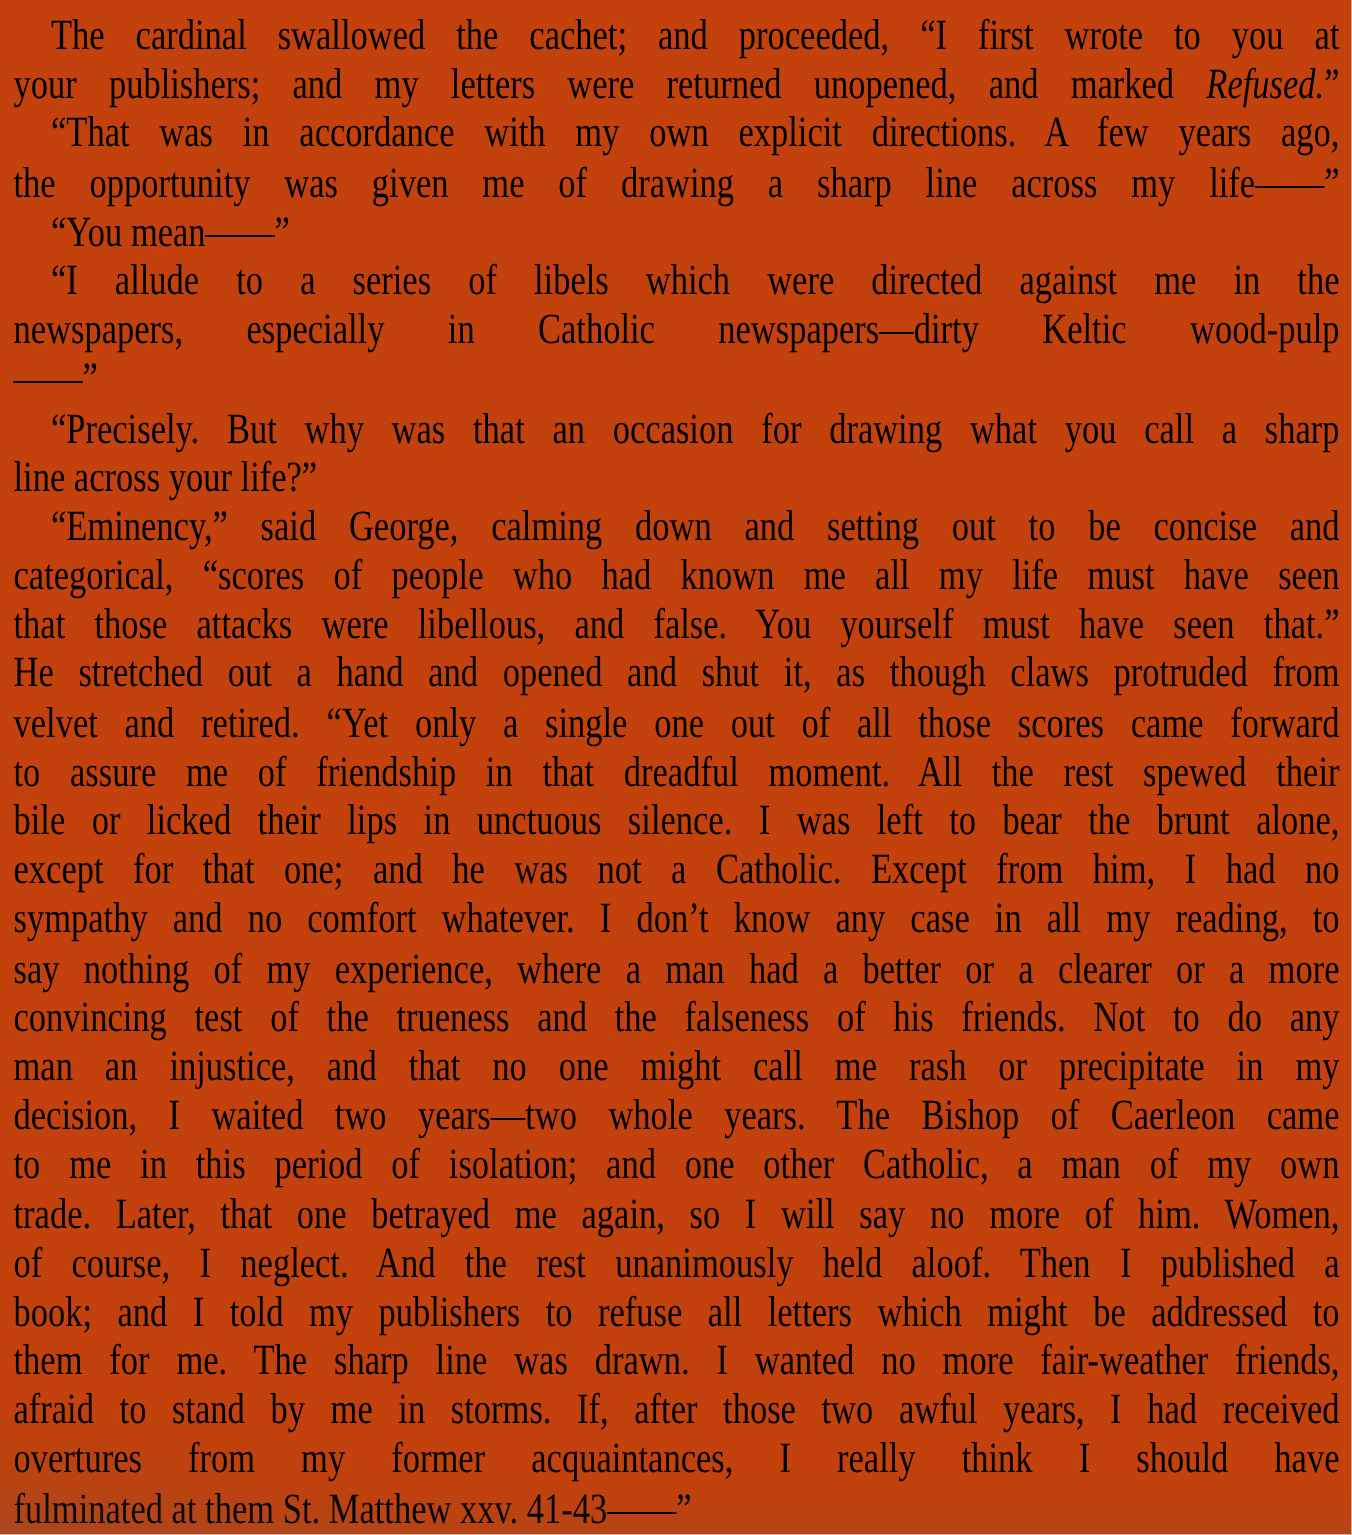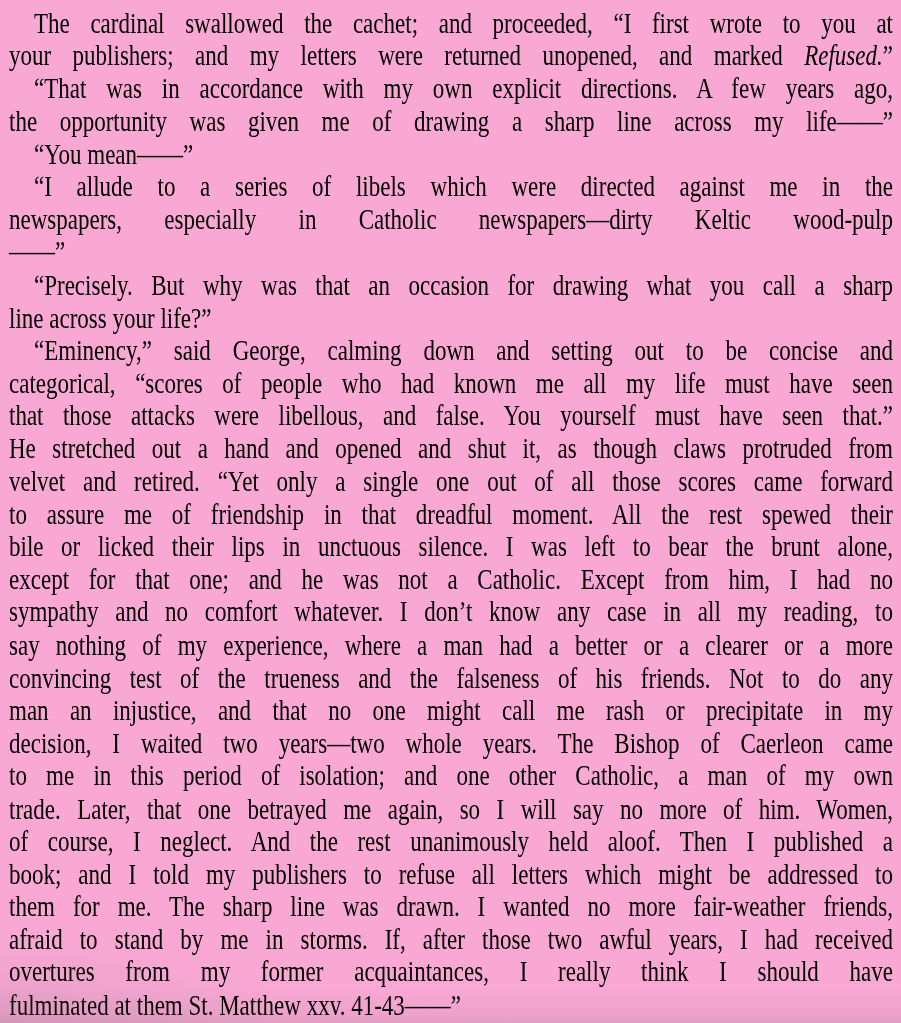--- a/index.html
+++ b/index.html
@@ -4,21 +4,21 @@
 <style>
   html, body {
     margin: 0;
     padding: 0;
     background: #ffffff;
   }
   .page {
     position: relative;
     width: 901px;
     height: 1023px;
-    background: #f9a8d4;
+    background: #c2410c;
     overflow: hidden;
     font-family: "Liberation Serif", "DejaVu Serif", serif;
     color: #000000;
   }
   .text-block {
     position: absolute;
     left: 9px;
     top: 0;
     width: 884px;
     padding-top: 6px;

